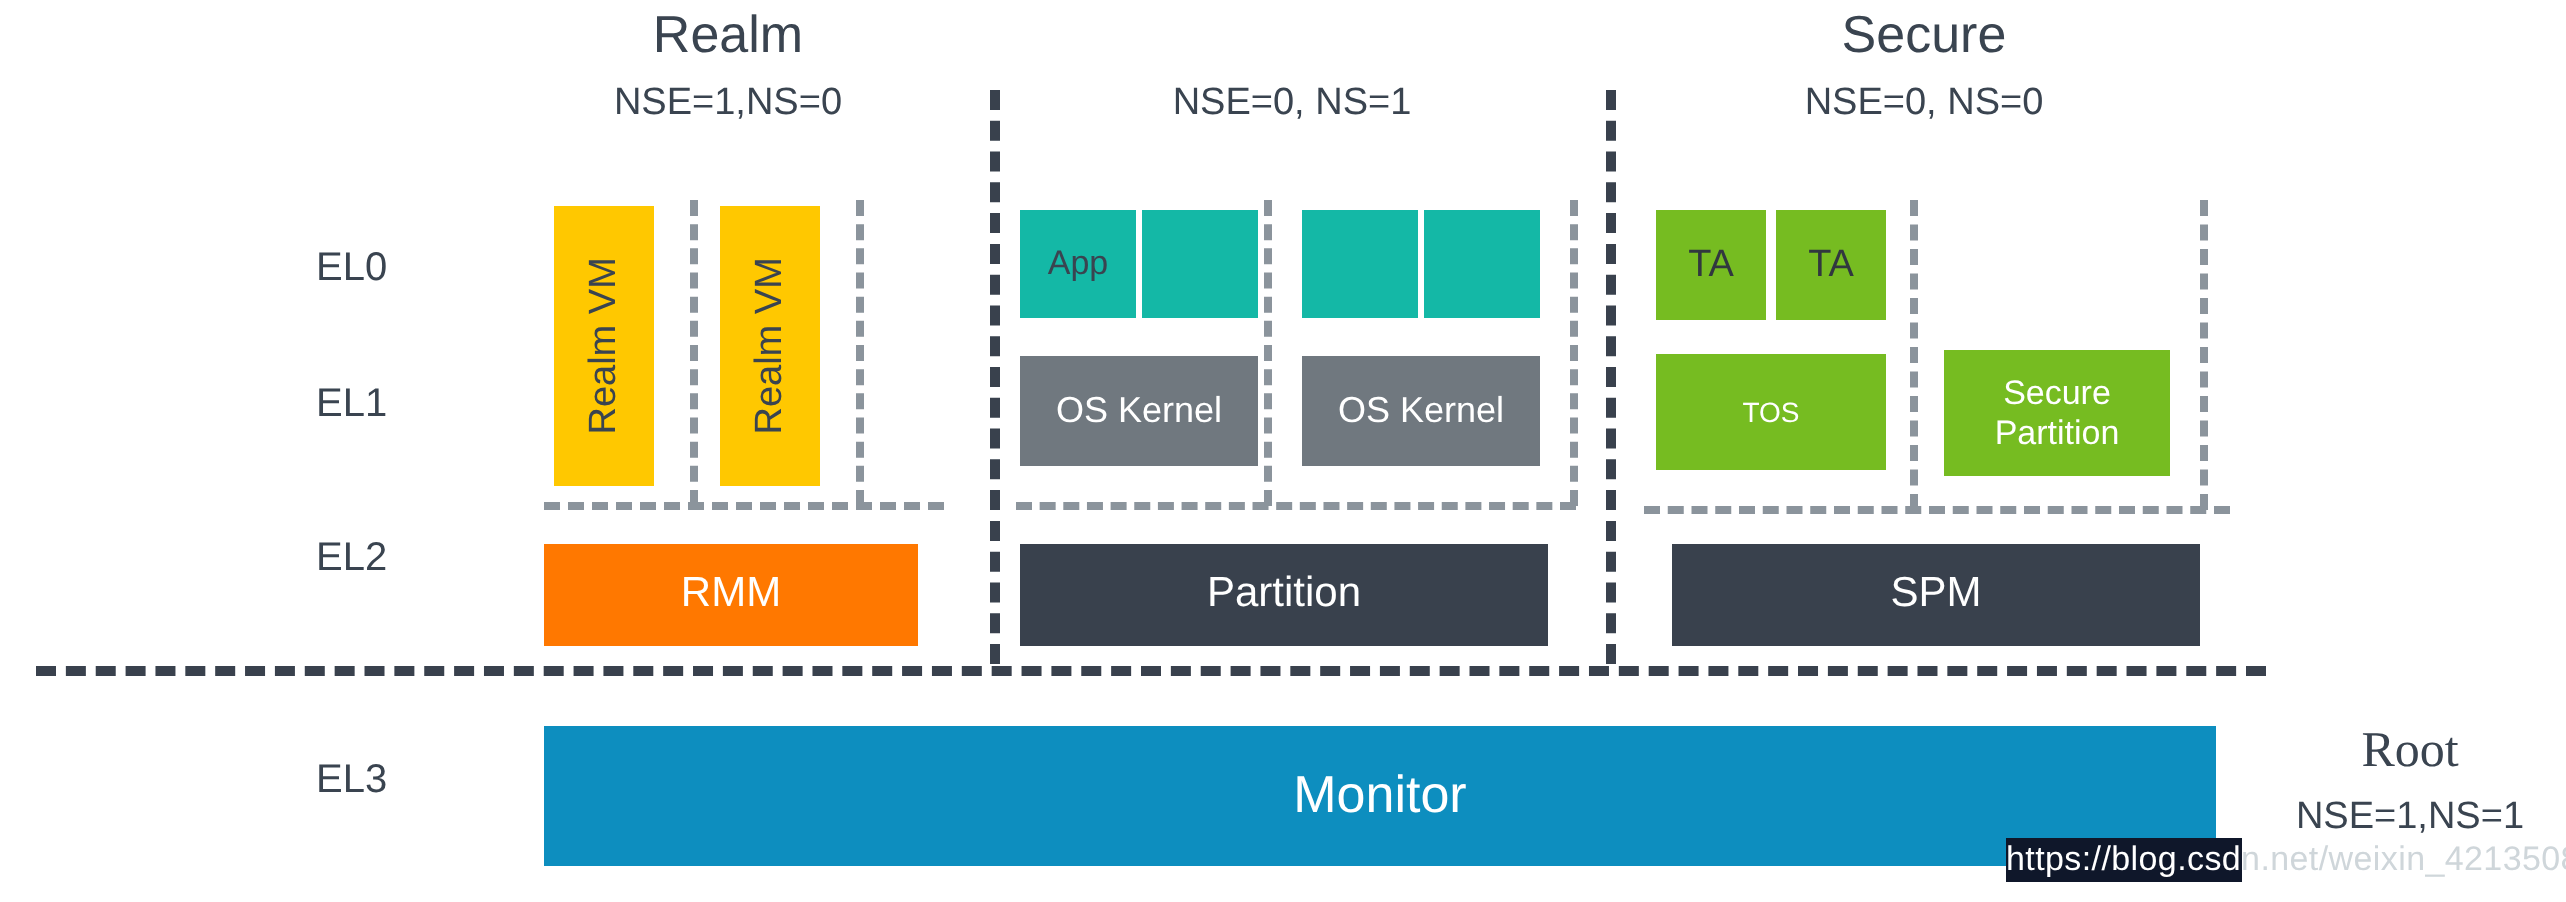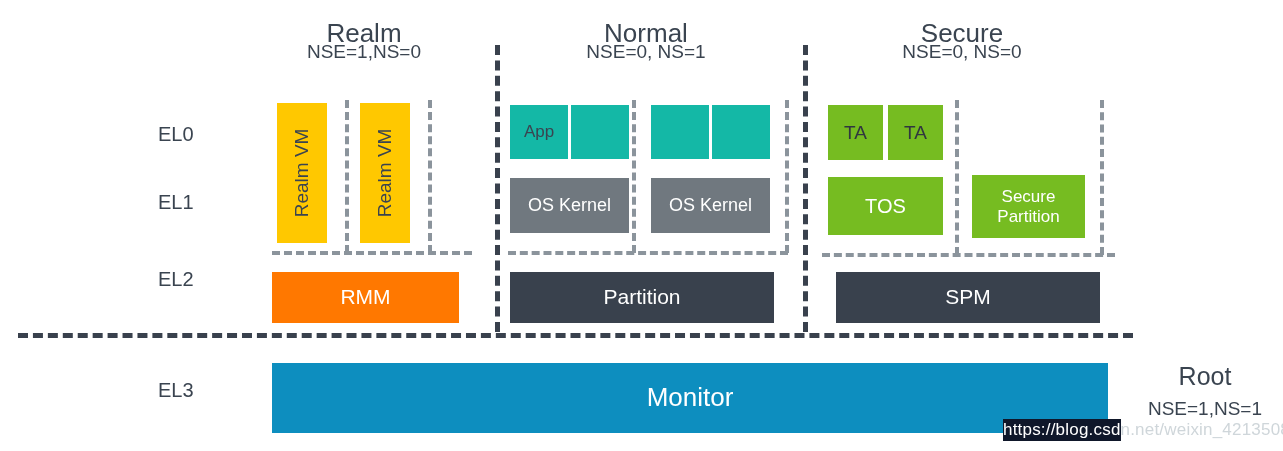--- a/index.html
+++ b/index.html
@@ -20,21 +20,20 @@
   }
   .abs { position: absolute; }
 
   
   .world-title {
     font-size: 26px;
     color: #3a4450;
     text-align: center;
     letter-spacing: 0px;
     white-space: nowrap;
-    margin-top: 16px;
   }
   .world-sub {
     font-size: 19px;
     color: #3a4450;
     text-align: center;
     white-space: nowrap;
   }
   .el-label {
     font-size: 20px;
     color: #3a4450;
@@ -79,21 +78,21 @@
     font-size: 17px;
   }
   .box-kernel {
     background: #70787F;
     color: #ffffff;
     font-size: 18px;
   }
   .box-green {
     background: #76BC21;
     color: #ffffff;
-    font-size: 20px;
+    font-size: 14px;
   }
   .box-green-dark-text {
     background: #76BC21;
     color: #31373f;
     font-size: 19px;
   }
   .box-rmm {
     background: #FF7800;
     color: #ffffff;
     font-size: 21px;
@@ -137,21 +136,20 @@
   }
 </style>
 </head>
 <body>
 
 <div id="canvas">
 
   <div class="abs world-title" style="left:268px; top:2px; width:192px;">Realm</div>
   <div class="abs world-sub" style="left:268px; top:41px; width:192px;">NSE=1,NS=0</div>
 
-  <div class="abs world-title" style="left:546px; top:2px; width:200px;">Normal</div>
   <div class="abs world-sub" style="left:546px; top:41px; width:200px;">NSE=0, NS=1</div>
 
   <div class="abs world-title" style="left:862px; top:2px; width:200px;">Secure</div>
   <div class="abs world-sub" style="left:862px; top:41px; width:200px;">NSE=0, NS=0</div>
 
   <div class="abs el-label" style="left:158px; top:123px;">EL0</div>
   <div class="abs el-label" style="left:158px; top:191px;">EL1</div>
   <div class="abs el-label" style="left:158px; top:268px;">EL2</div>
   <div class="abs el-label" style="left:158px; top:379px;">EL3</div>
 
@@ -222,18 +220,18 @@
   <div class="abs box box-dark" style="left:836px; top:272px; width:264px; height:51px;">
     <span>SPM</span>
   </div>
 
   <div class="abs hsep-dark" style="left:18px; top:333px; width:1115px;"></div>
 
   <div class="abs box box-monitor" style="left:272px; top:363px; width:836px; height:70px;">
     <span>Monitor</span>
   </div>
 
-  <div class="abs root-title" style="left:1135px; top:362px; width:140px;">Root</div>
+  <div class="abs root-title" style="left:1135px; top:362px; width:140px;font-family:Liberation Serif, serif;">Root</div>
   <div class="abs root-sub" style="left:1135px; top:398px; width:140px;">NSE=1,NS=1</div>
 
   <div class="abs wm" style="left:1003px; top:420px;"><span class="wm-hl">https://blog.csd</span><span>n.net/weixin_42135087</span></div>
 
 </div>
 
 </body></html>

